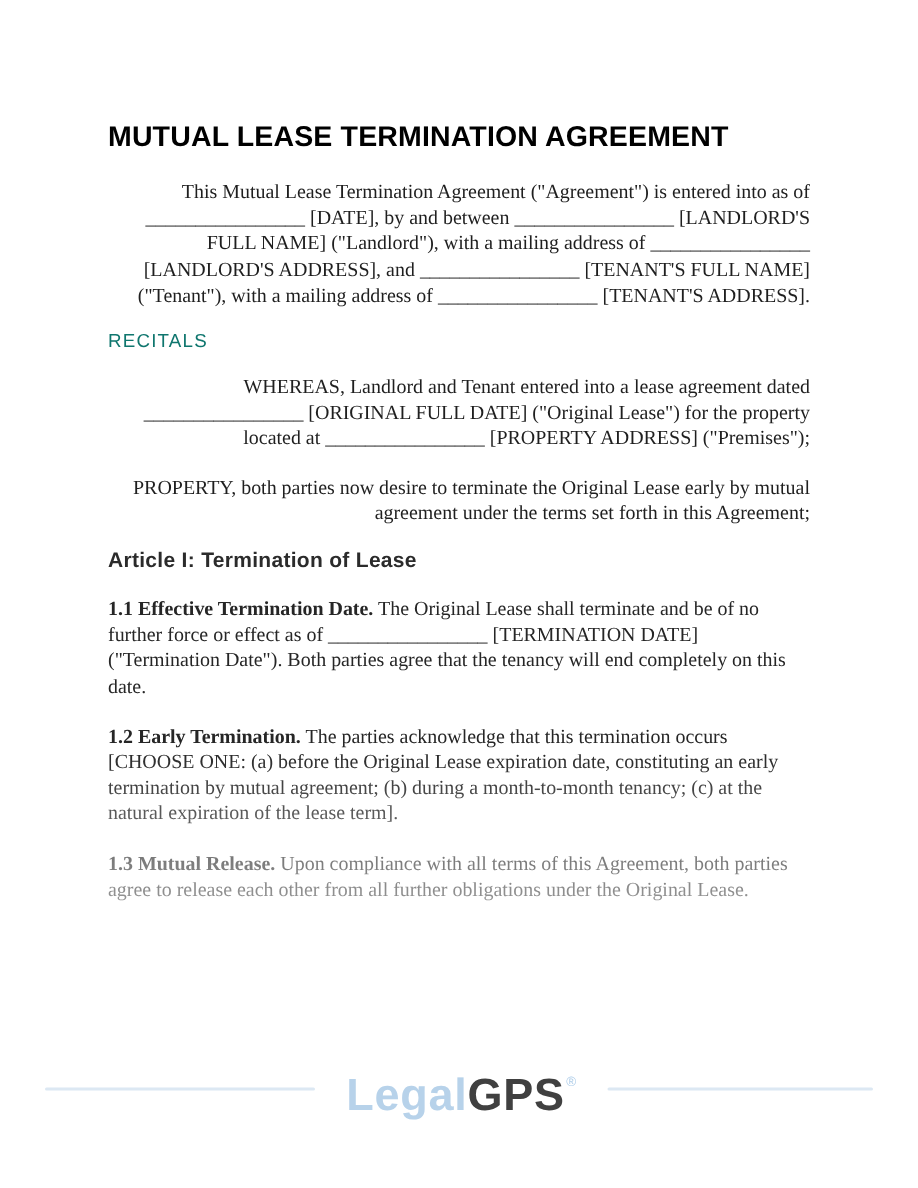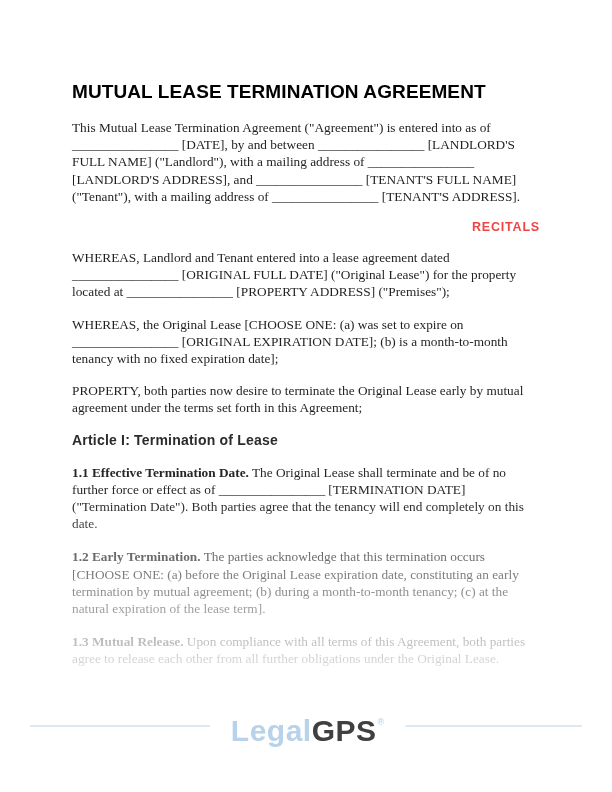--- a/index.html
+++ b/index.html
@@ -28,31 +28,30 @@
     font-family: "Liberation Sans", "DejaVu Sans", sans-serif;
     font-weight: bold;
     font-size: 19px;
     line-height: 22px;
     color: #000000;
     margin: 0 0 16px 0;
     letter-spacing: 0.1px;
   }
   p.body-para {
     margin: 0 0 15px 0;
-    text-align: left;
+    text-align: right;
   }
   .h-recitals {
     font-family: "Liberation Sans", "DejaVu Sans", sans-serif;
-    font-weight: bold;
+    font-weight: normal;
     font-size: 12.5px;
     line-height: 15px;
     letter-spacing: 0.8px;
-    color: #ef4444;
+    color: #0f766e;
     margin: 0 0 14px 0;
-    text-align: right;
   }
   .h-article {
     font-family: "Liberation Sans", "DejaVu Sans", sans-serif;
     font-weight: bold;
     font-size: 14px;
     line-height: 17px;
     color: #2b2b2b;
     margin: 11px 0 15px 0;
     letter-spacing: 0.2px;
   }
@@ -129,21 +128,20 @@
   <div class="content">
 
     <h1 class="doc-title">MUTUAL LEASE TERMINATION AGREEMENT</h1>
 
     <p class="body-para">This Mutual Lease Termination Agreement ("Agreement") is entered into as of ________________ [DATE], by and between ________________ [LANDLORD'S FULL NAME] ("Landlord"), with a mailing address of ________________ [LANDLORD'S ADDRESS], and ________________ [TENANT'S FULL NAME] ("Tenant"), with a mailing address of ________________ [TENANT'S ADDRESS].</p>
 
     <h2 class="h-recitals">RECITALS</h2>
 
     <p class="body-para">WHEREAS, Landlord and Tenant entered into a lease agreement dated ________________ [ORIGINAL FULL DATE] ("Original Lease") for the property located at ________________ [PROPERTY ADDRESS] ("Premises");</p>
 
-    <p class="body-para">WHEREAS, the Original Lease [CHOOSE ONE: (a) was set to expire on ________________ [ORIGINAL EXPIRATION DATE]; (b) is a month-to-month tenancy with no fixed expiration date];</p>
 
     <p class="body-para">PROPERTY, both parties now desire to terminate the Original Lease early by mutual agreement under the terms set forth in this Agreement;</p>
 
 
     <h2 class="h-article">Article I: Termination of Lease</h2>
 
     <p class="section-para"><span class="section-lead">1.1 Effective Termination Date.</span><span> The Original Lease shall terminate and be of no further force or effect as of ________________ [TERMINATION DATE] ("Termination Date"). Both parties agree that the tenancy will end completely on this date.</span></p>
 
     <p class="section-para"><span class="section-lead">1.2 Early Termination.</span><span> The parties acknowledge that this termination occurs [CHOOSE ONE: (a) before the Original Lease expiration date, constituting an early termination by mutual agreement; (b) during a month-to-month tenancy; (c) at the natural expiration of the lease term].</span></p>
 

